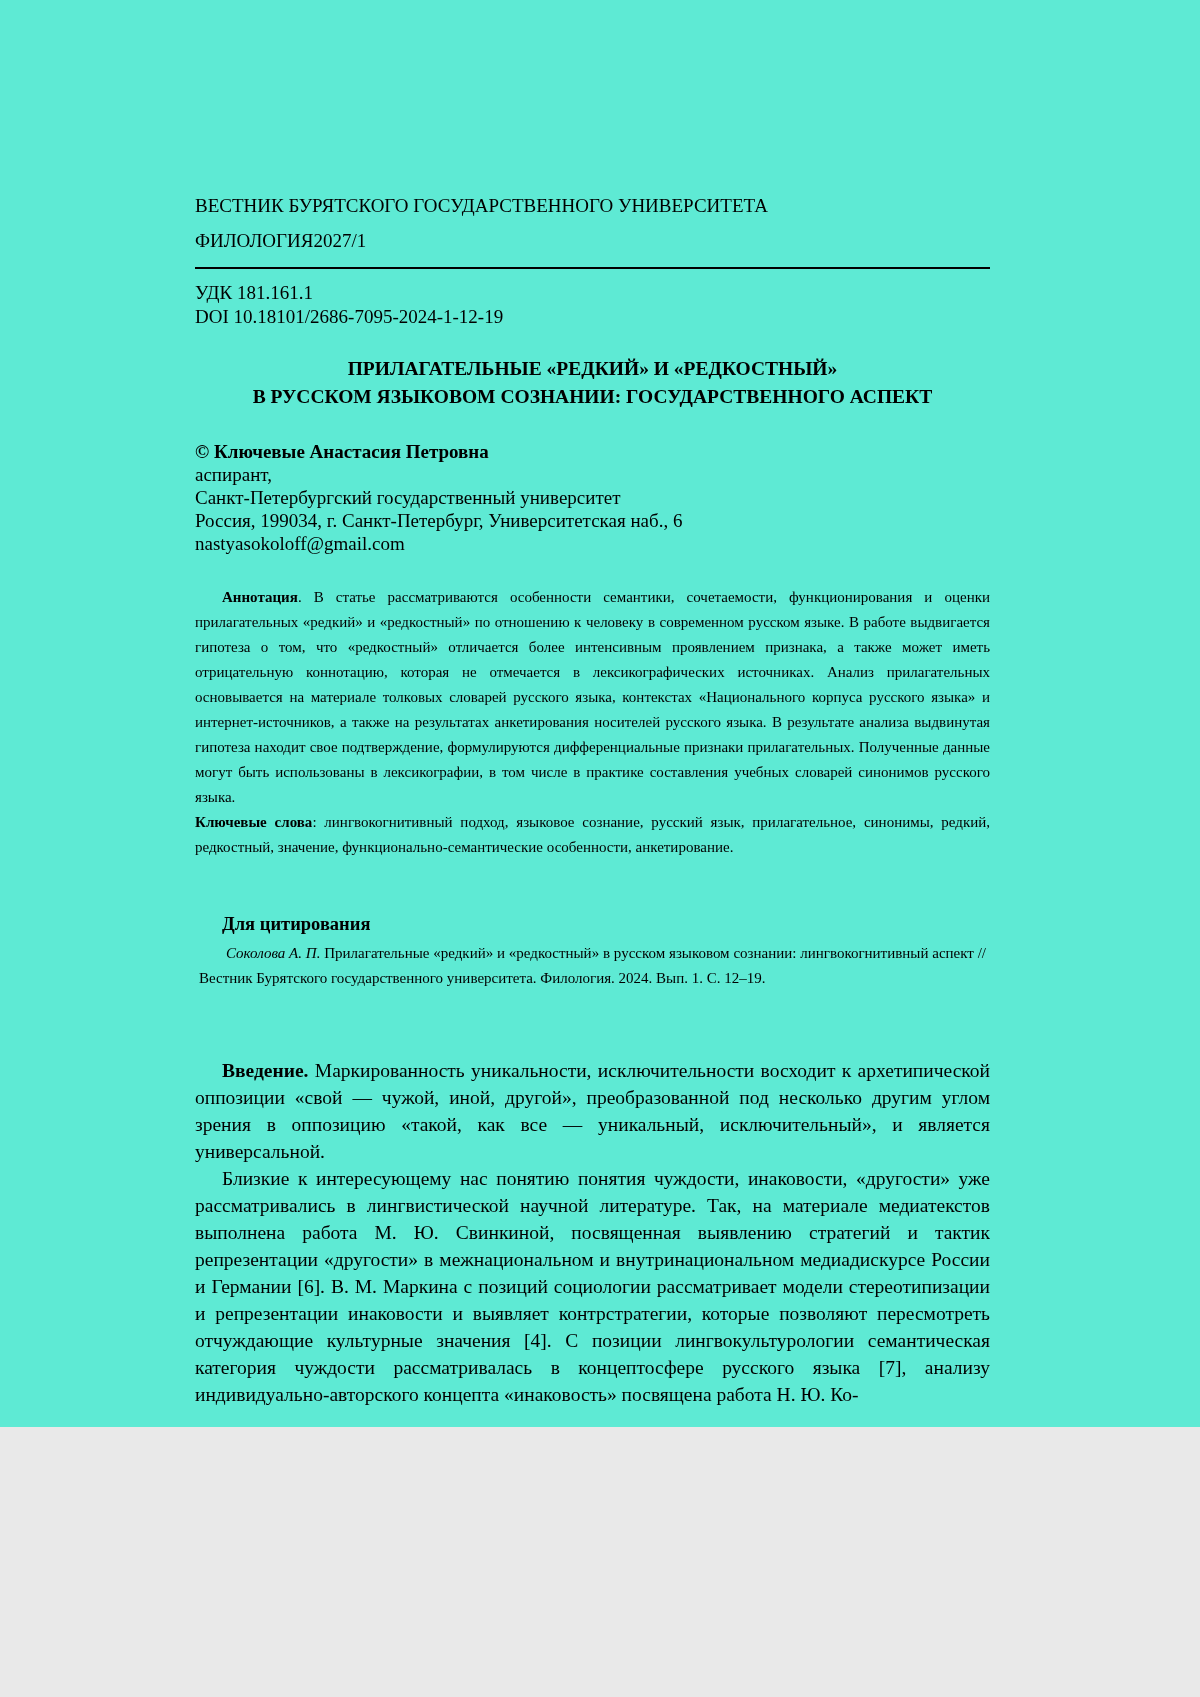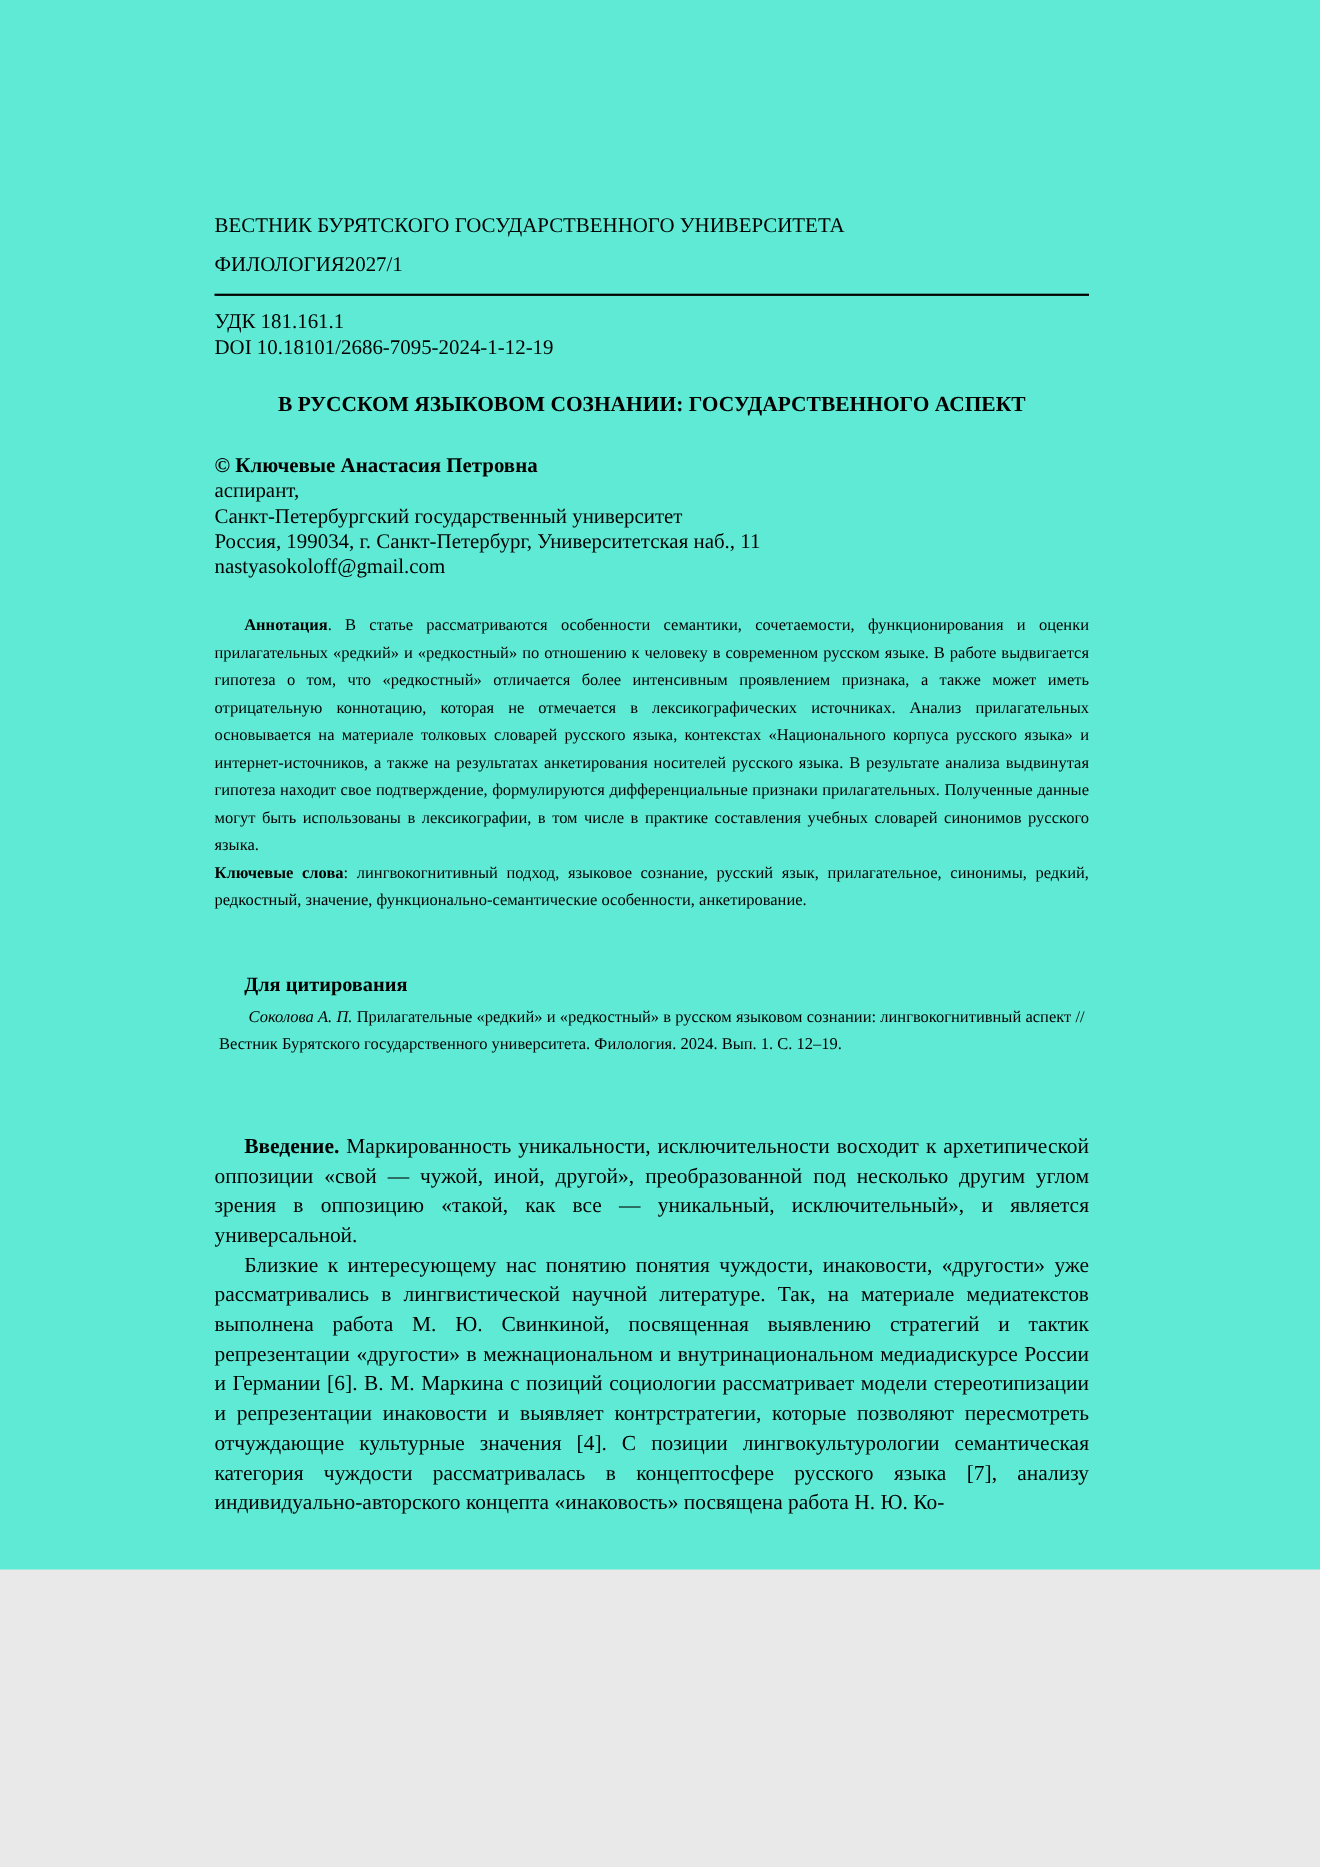--- a/index.html
+++ b/index.html
@@ -121,28 +121,29 @@
       </div>
       <div class="divider"></div>
     </div>
 
     <div class="meta">
       <div>УДК 181.161.1</div>
       <div>DOI 10.18101/2686-7095-2024-1-12-19</div>
     </div>
 
     <div class="title">
+      <div>ПРИЛАГАТЕЛЬНЫЕ «РЕДКИЙ» И «РЕДКОСТНЫЙ»</div>
       <div>В РУССКОМ ЯЗЫКОВОМ СОЗНАНИИ: ГОСУДАРСТВЕННОГО АСПЕКТ</div>
     </div>
 
     <div class="author">
       <div class="name">© Ключевые Анастасия Петровна</div>
       <div>аспирант,</div>
       <div>Санкт-Петербургский государственный университет</div>
-      <div>Россия, 199034, г. Санкт-Петербург, Университетская наб., 11</div>
+      <div>Россия, 199034, г. Санкт-Петербург, Университетская наб., 6</div>
       <div>nastyasokoloff@gmail.com</div>
     </div>
 
     <p class="small-text abs"><b>Аннотация</b><span>. В статье рассматриваются особенности семантики, сочетаемости, функционирования и оценки прилагательных «редкий» и «редкостный» по отношению к человеку в современном русском языке. В работе выдвигается гипотеза о том, что «редкостный» отличается более интенсивным проявлением признака, а также может иметь отрицательную коннотацию, которая не отмечается в лексикографических источниках. Анализ прилагательных основывается на материале толковых словарей русского языка, контекстах «Национального корпуса русского языка» и интернет-источников, а также на результатах анкетирования носителей русского языка. В результате анализа выдвинутая гипотеза находит свое подтверждение, формулируются дифференциальные признаки прилагательных. Полученные данные могут быть использованы в лексикографии, в том числе в практике составления учебных словарей синонимов русского языка.</span></p>
 
     <p class="small-text kw"><b>Ключевые слова</b><span>: лингвокогнитивный подход, языковое сознание, русский язык, прилагательное, синонимы, редкий, редкостный, значение, функционально-семантические особенности, анкетирование.</span></p>
 
     <div class="cit-head">Для цитирования</div>
 
     <p class="small-text cit"><span class="authors">Соколова А. П.</span><span> Прилагательные «редкий» и «редкостный» в русском языковом сознании: лингвокогнитивный аспект // Вестник Бурятского государственного университета. Филология. 2024. Вып. 1. С. 12–19.</span></p>

